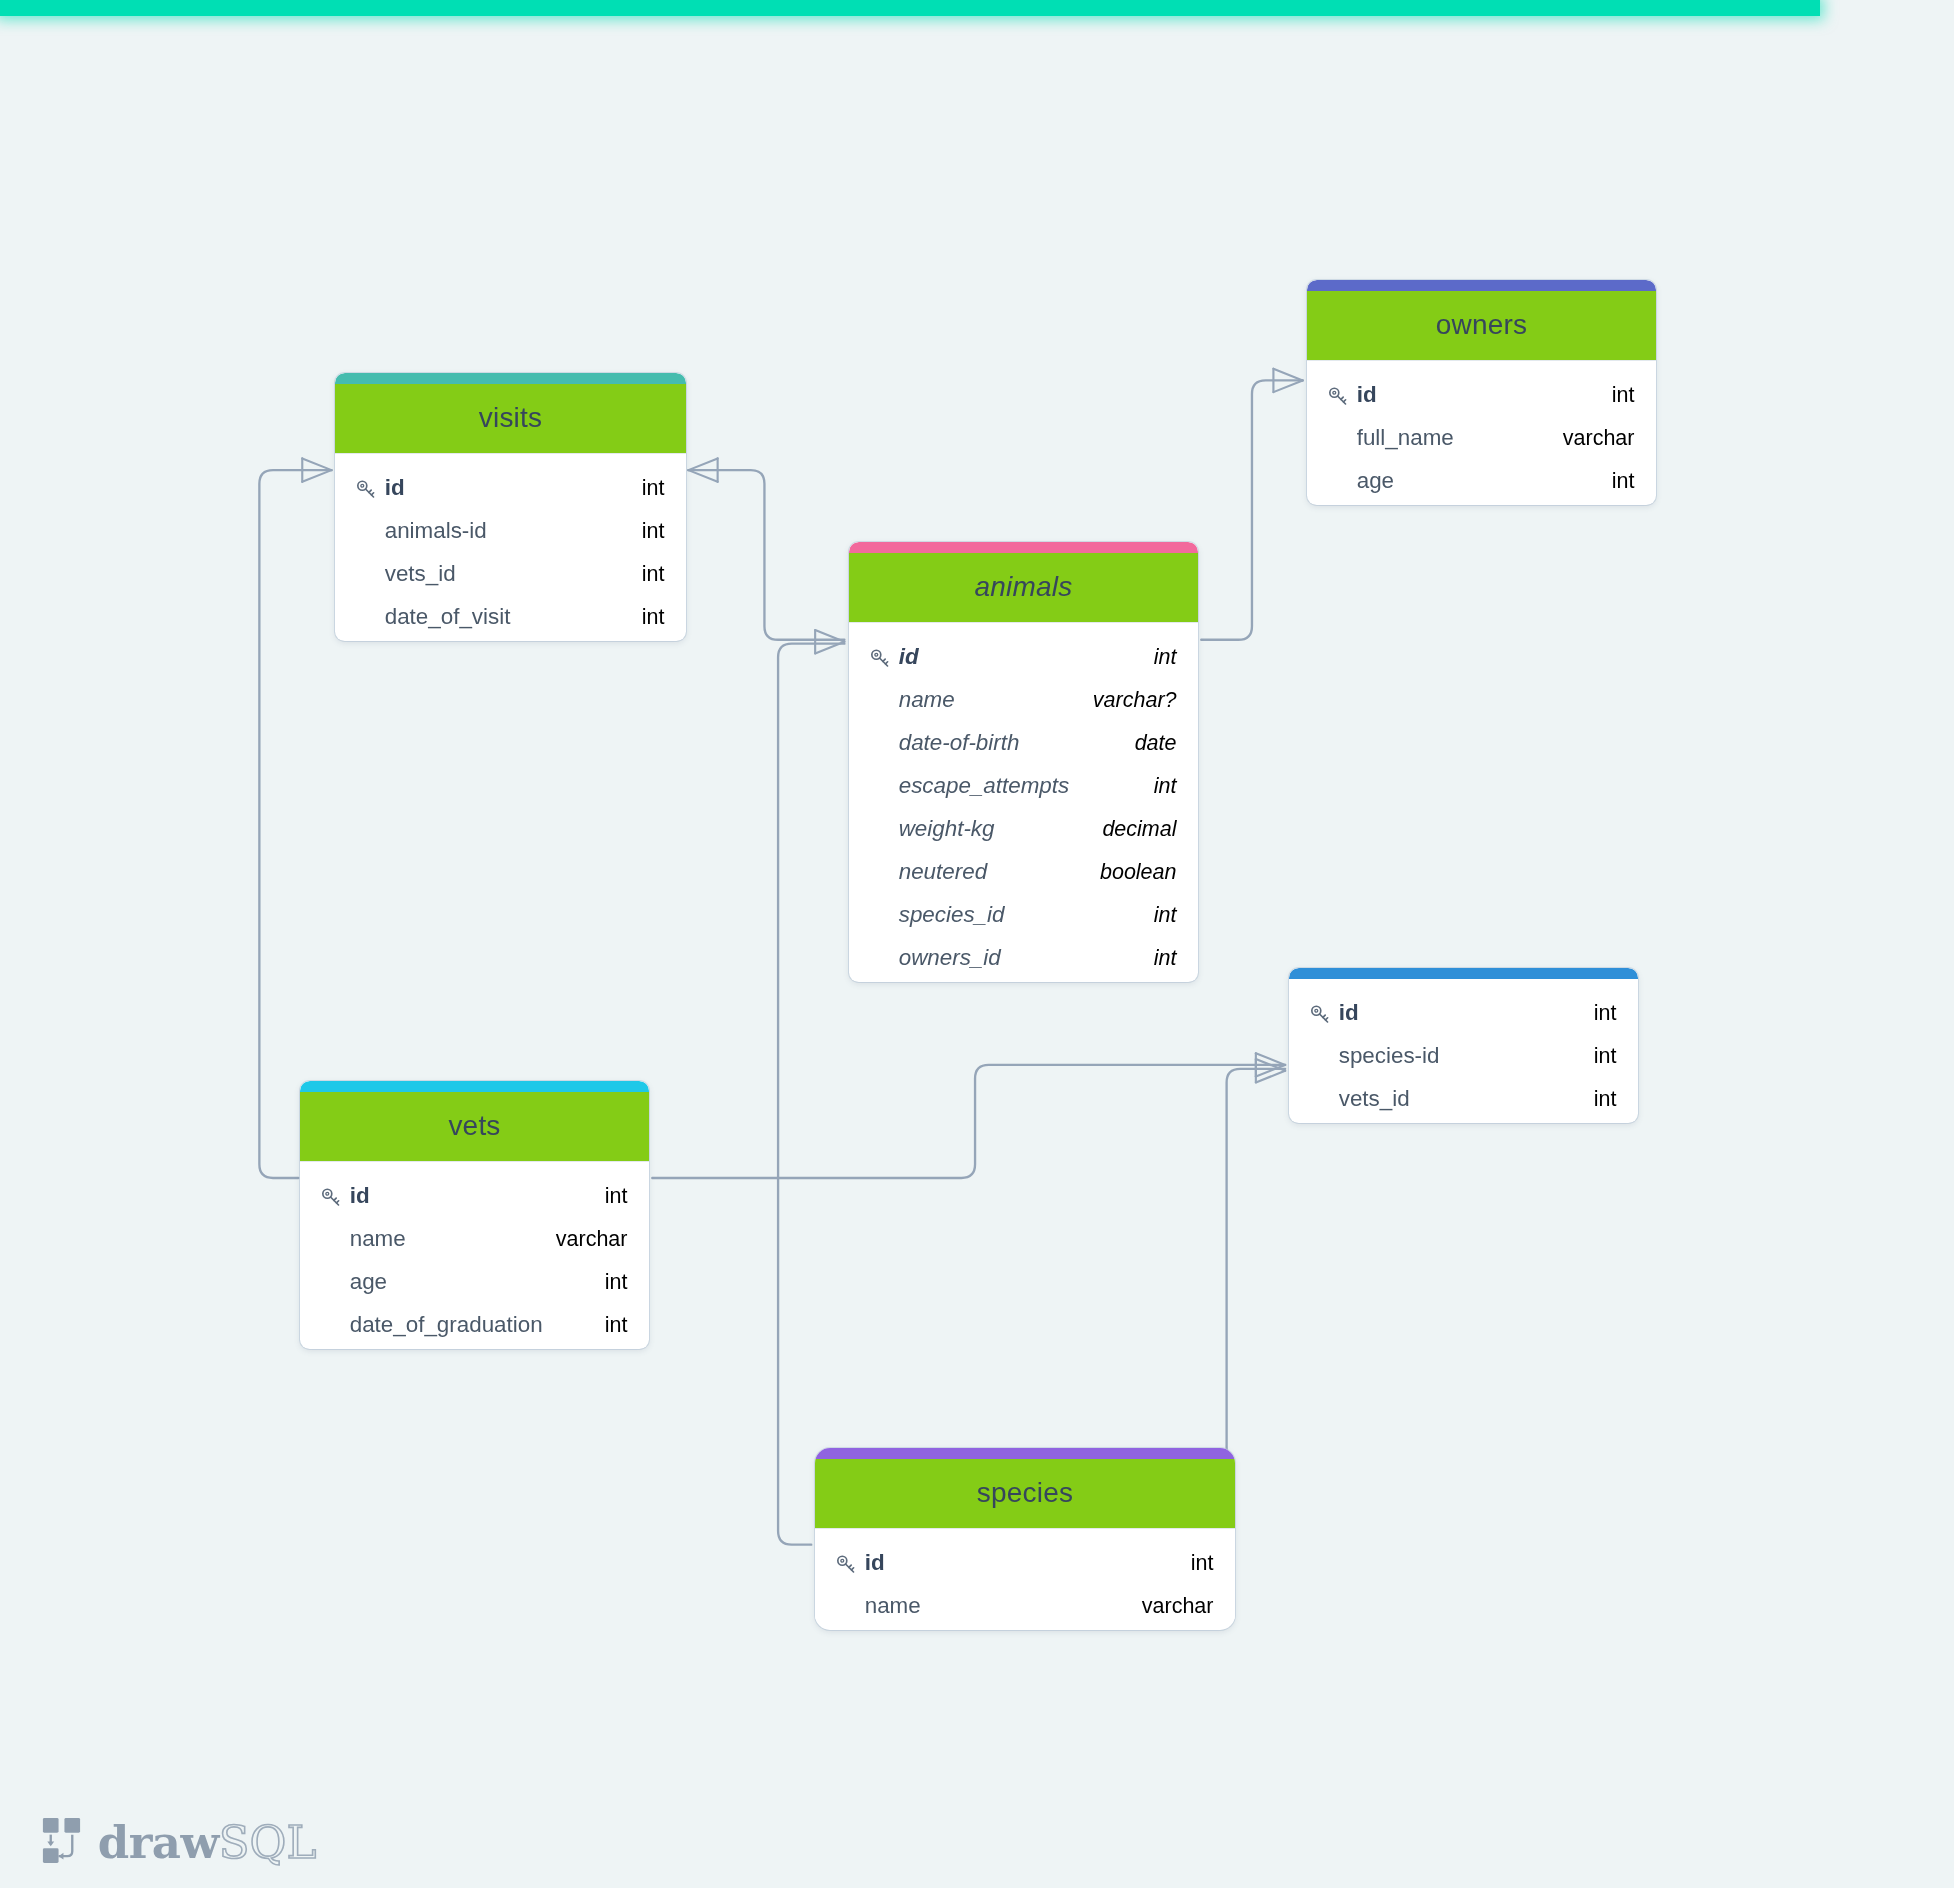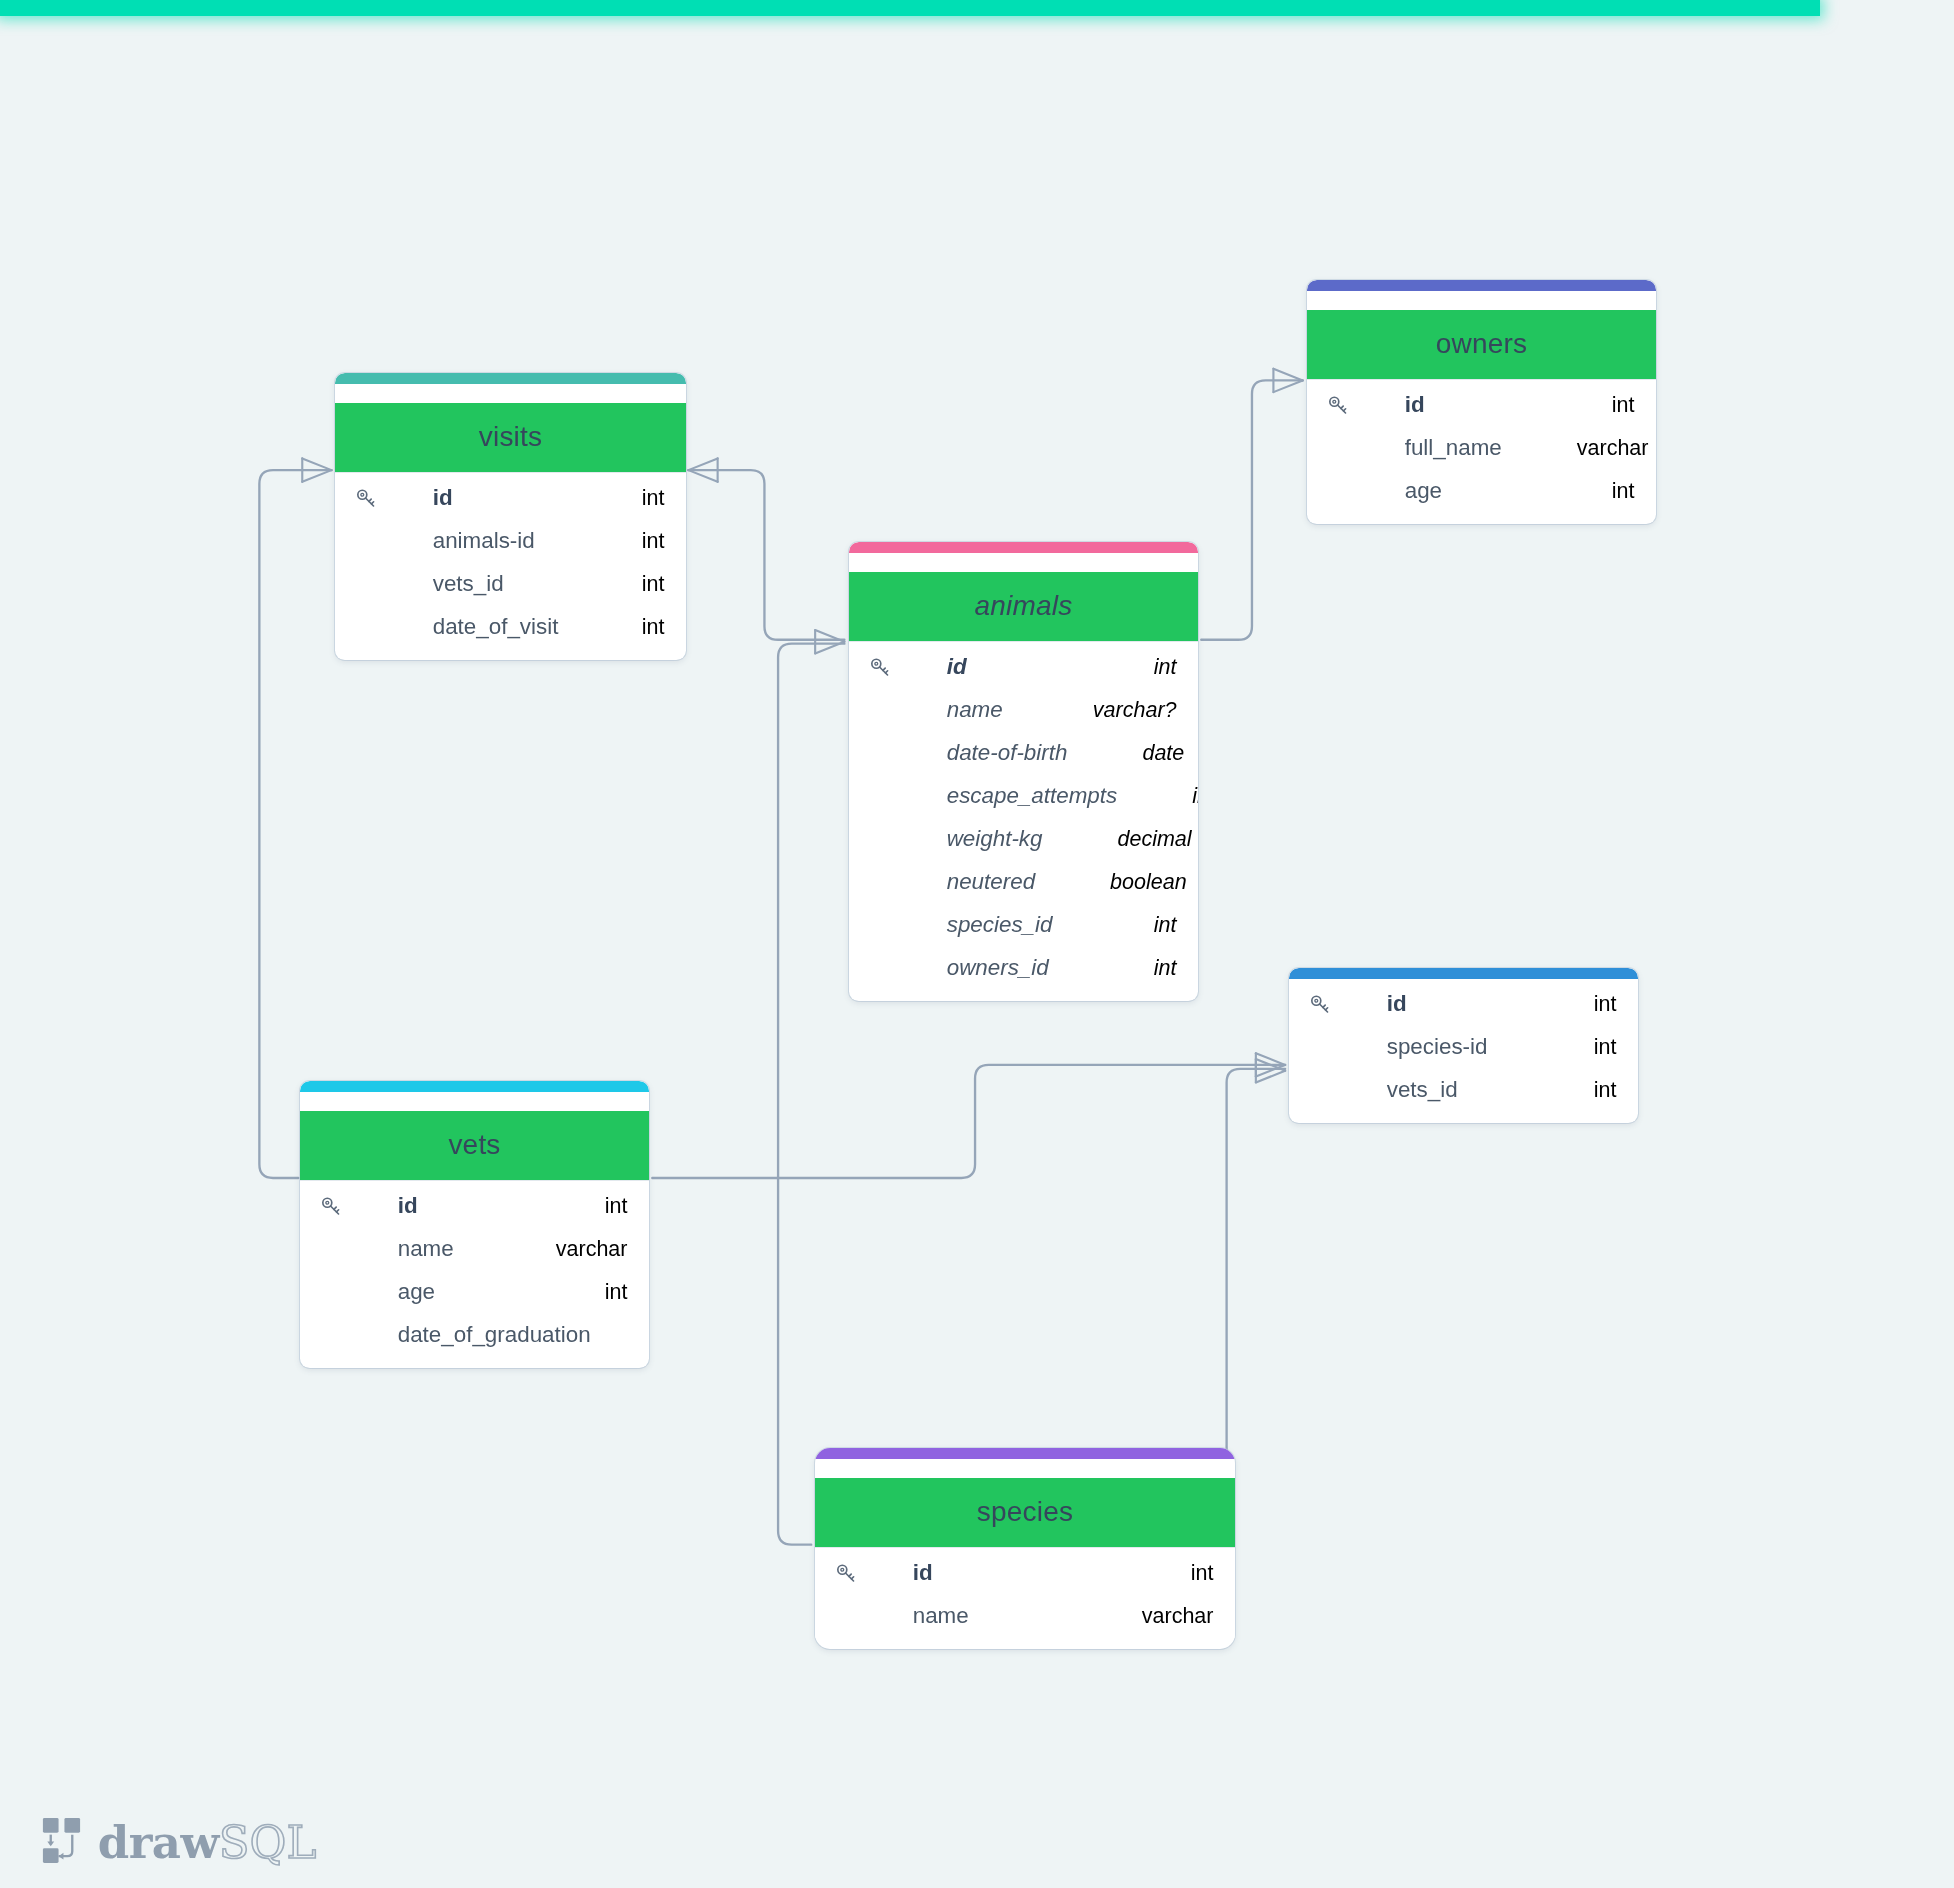--- a/index.html
+++ b/index.html
@@ -66,36 +66,34 @@
     overflow: hidden;
     z-index: 10;
   }
   .table-accent {
     height: 10.7px;
     width: 100%;
     border-top-left-radius: 9.8px;
     border-top-right-radius: 9.8px;
   }
   .table-title {
-    background: #22c55e;
+    background: #84cc16;
     text-align: center;
     font-size: 28px;
     color: #36465c;
     padding: 18.5px 0 18.5px 0;
     border-bottom: 1px solid #e3e9ee;
     letter-spacing: 0.2px;
-    margin-top: 19px;
   }
   .col-row {
     display: flex;
-    align-items: center;
+    align-items: flex-end;
     padding: 0 21.5px 0 19.5px;
     height: 43px;
     background: #ffffff;
-    gap: 48px;
   }
   .col-name {
     flex: 1 1 auto;
     font-size: 22.4px;
     color: #4a5868;
     white-space: nowrap;
   }
   .col-row.pk .col-name {
     font-weight: bold;
     color: #36465c;

